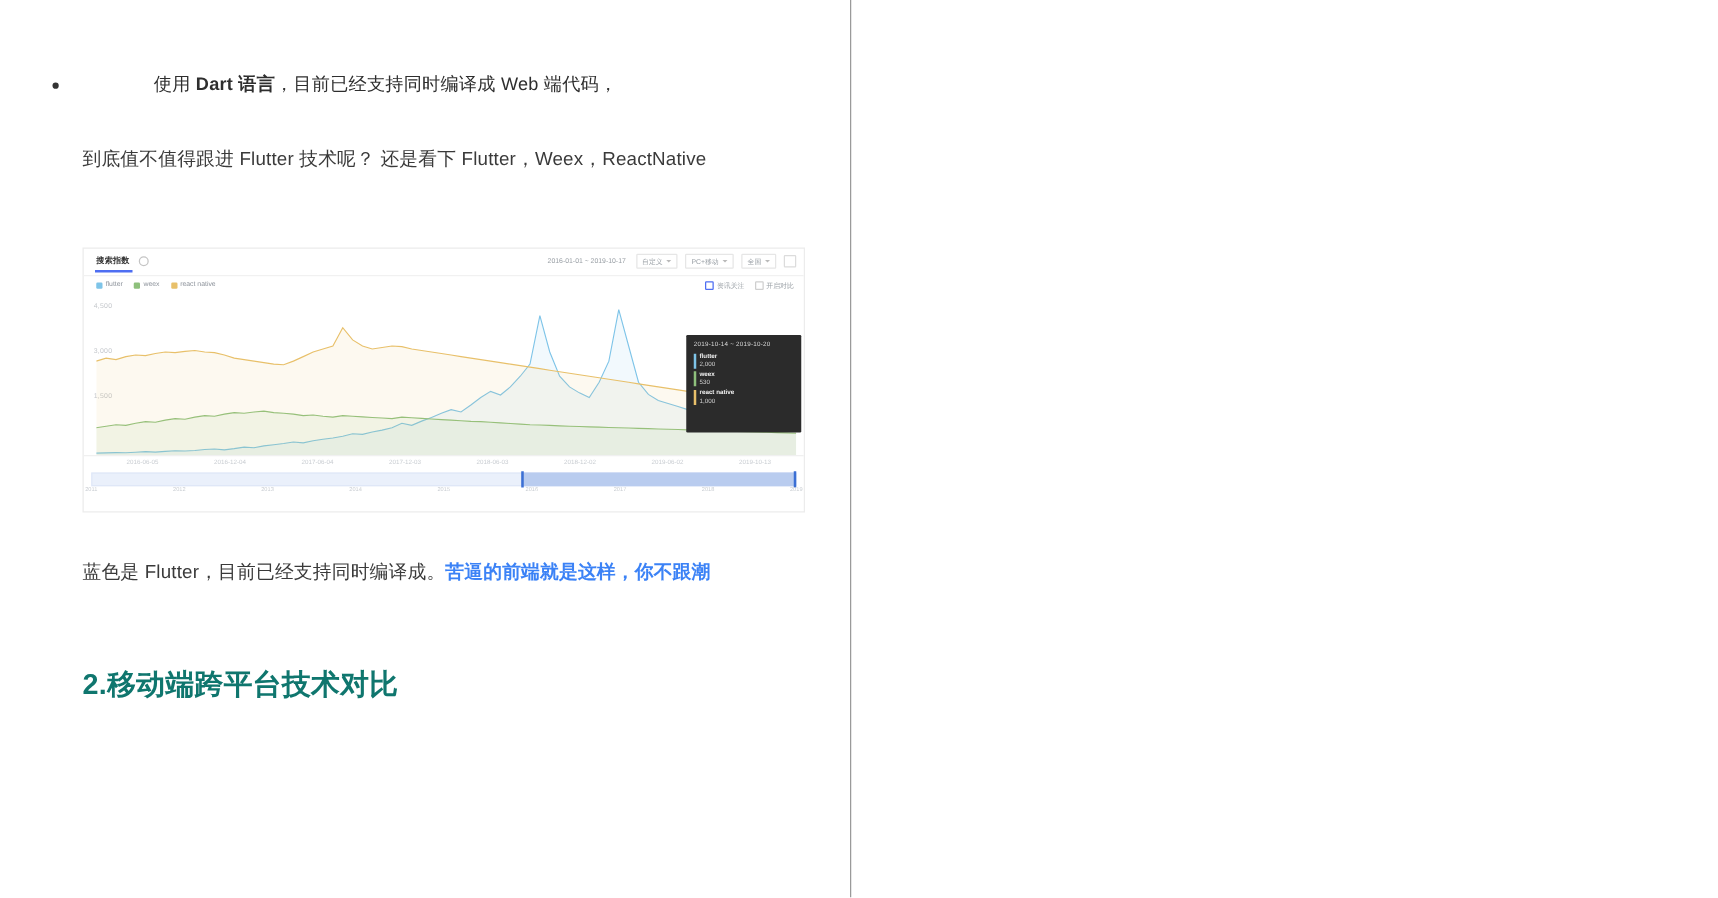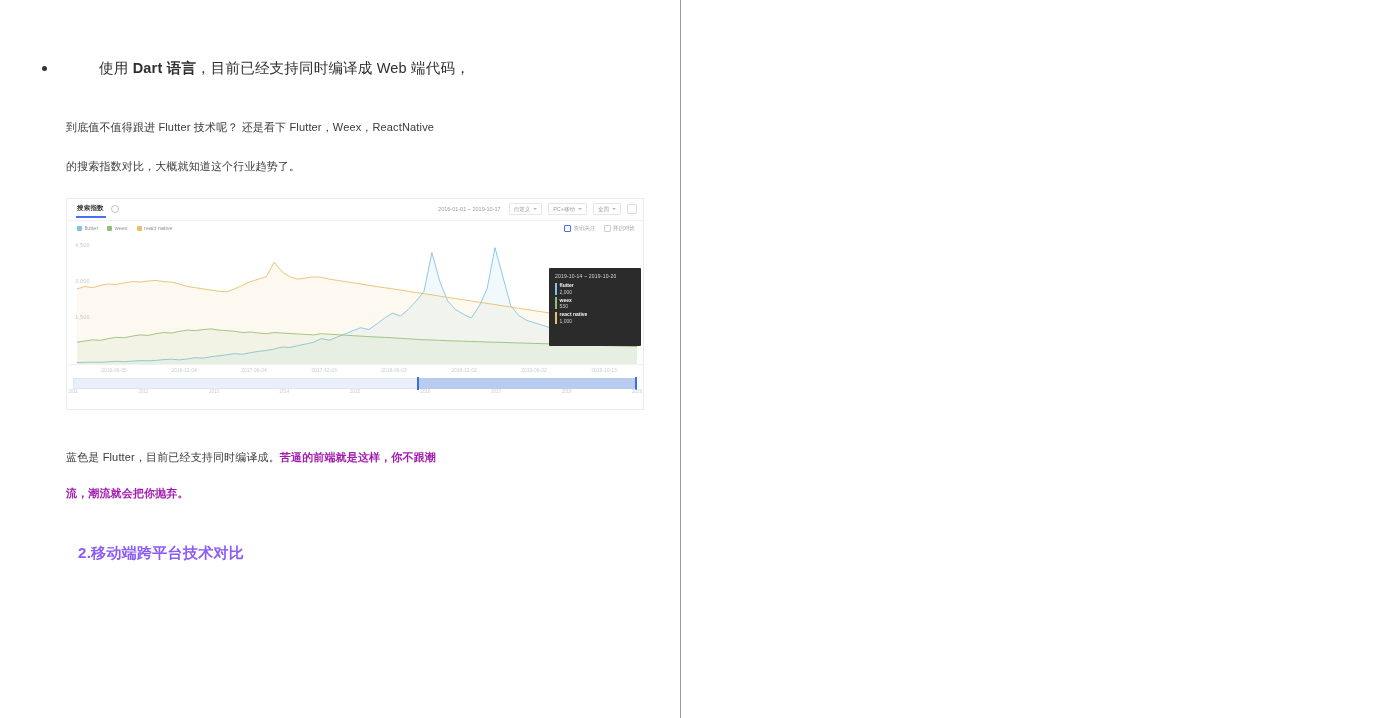--- a/index.html
+++ b/index.html
@@ -12,30 +12,30 @@
   .divider{position:absolute;left:680px;top:0;width:1px;height:718px;background:#9a9a9a;}
 
   
   .col{position:absolute;top:0;height:718px;box-sizing:border-box;}
   .col-left{left:0;width:680px;padding:0;}
   .col-right{left:681px;width:693px;padding:0;}
 
   
   .bullet-row{position:absolute;left:42px;top:58px;width:600px;display:flex;align-items:flex-start;}
   .bullet-dot{width:5px;height:5px;border-radius:50%;background:#333;margin-top:8px;flex:0 0 auto;}
-  .bullet-text{margin-left:52px;font-size:14.5px;line-height:1.5;letter-spacing:.2px;color:#2e2e2e;}
+  .bullet-text{margin-left:76px;font-size:14.5px;line-height:1.5;letter-spacing:.2px;color:#2e2e2e;}
   .bullet-text b{font-weight:bold;}
 
-  .para{font-size:11px;line-height:39px;color:#3a3a3a;letter-spacing:.15px;}
+  .para{font-size:15px;line-height:39px;color:#3a3a3a;letter-spacing:.15px;}
   .p-left{position:absolute;left:66px;width:590px;}
-  .para b{font-weight:bold;color:#a21caf;}
+  .para b{font-weight:bold;color:#3b82f6;}
 
   h2.section{
-    position:absolute;left:62px;margin:16px;
-    font-size:15px;font-weight:bold;color:#8b5cf6;letter-spacing:.3px;
+    position:absolute;left:62px;margin:4px;
+    font-size:23px;font-weight:bold;color:#0f766e;letter-spacing:.3px;
   }
 
   
   .chart-card{
     position:absolute;left:66px;top:198px;width:578px;height:212px;
     background:#fff;border:1px solid #ececec;box-sizing:border-box;overflow:hidden;
     font-size:5px;color:#9aa0a6;
   }
   .chart-top{position:relative;height:21px;border-bottom:1px solid #f1f1f1;}
   .chart-title{position:absolute;left:10px;top:5px;font-size:6.5px;font-weight:bold;color:#333;letter-spacing:.2px;}
@@ -88,21 +88,20 @@
   <div class="divider"></div>
 
   <div class="col col-left">
 
     <div class="bullet-row">
       <span class="bullet-dot"></span>
       <span class="bullet-text"><span>使用 </span><b>Dart 语言</b><span>，目前已经支持同时编译成 Web 端代码，</span></span>
     </div>
 
     <div class="para p-left" style="top:108px;">到底值不值得跟进 Flutter 技术呢？ 还是看下 Flutter，Weex，ReactNative</div>
-    <div class="para p-left" style="top:147px;">的搜索指数对比，大概就知道这个行业趋势了。</div>
 
     <div class="chart-card">
 
       <div class="chart-top">
         <div class="chart-title">搜索指数</div>
         <div class="chart-title-underline"></div>
         <div class="chart-title-q"></div>
         <div class="chart-ctrls">
           <span class="ctl plain">2016-01-01 ~ 2019-10-17</span>
           <span class="ctl"><span>自定义</span><i class="caret"></i></span>
@@ -203,21 +202,20 @@
             <div class="stick" style="left: 50%;">2015</div>
             <div class="stick" style="left: 62.5%;">2016</div>
             <div class="stick" style="left: 75%;">2017</div>
             <div class="stick" style="left: 87.5%;">2018</div>
             <div class="stick" style="left: 100%;">2019</div>
           </div>
       </div>
     </div>
 
     <div class="para p-left" style="top:438px;"><span>蓝色是 Flutter，目前已经支持同时编译成。</span><b>苦逼的前端就是这样，你不跟潮</b></div>
-    <div class="para p-left" style="top:474px;"><b>流，潮流就会把你抛弃。</b></div>
 
     <h2 class="section" style="top:528px;">2.移动端跨平台技术对比</h2>
 
   </div>
 
   <div class="col col-right">
 
     
 
     

